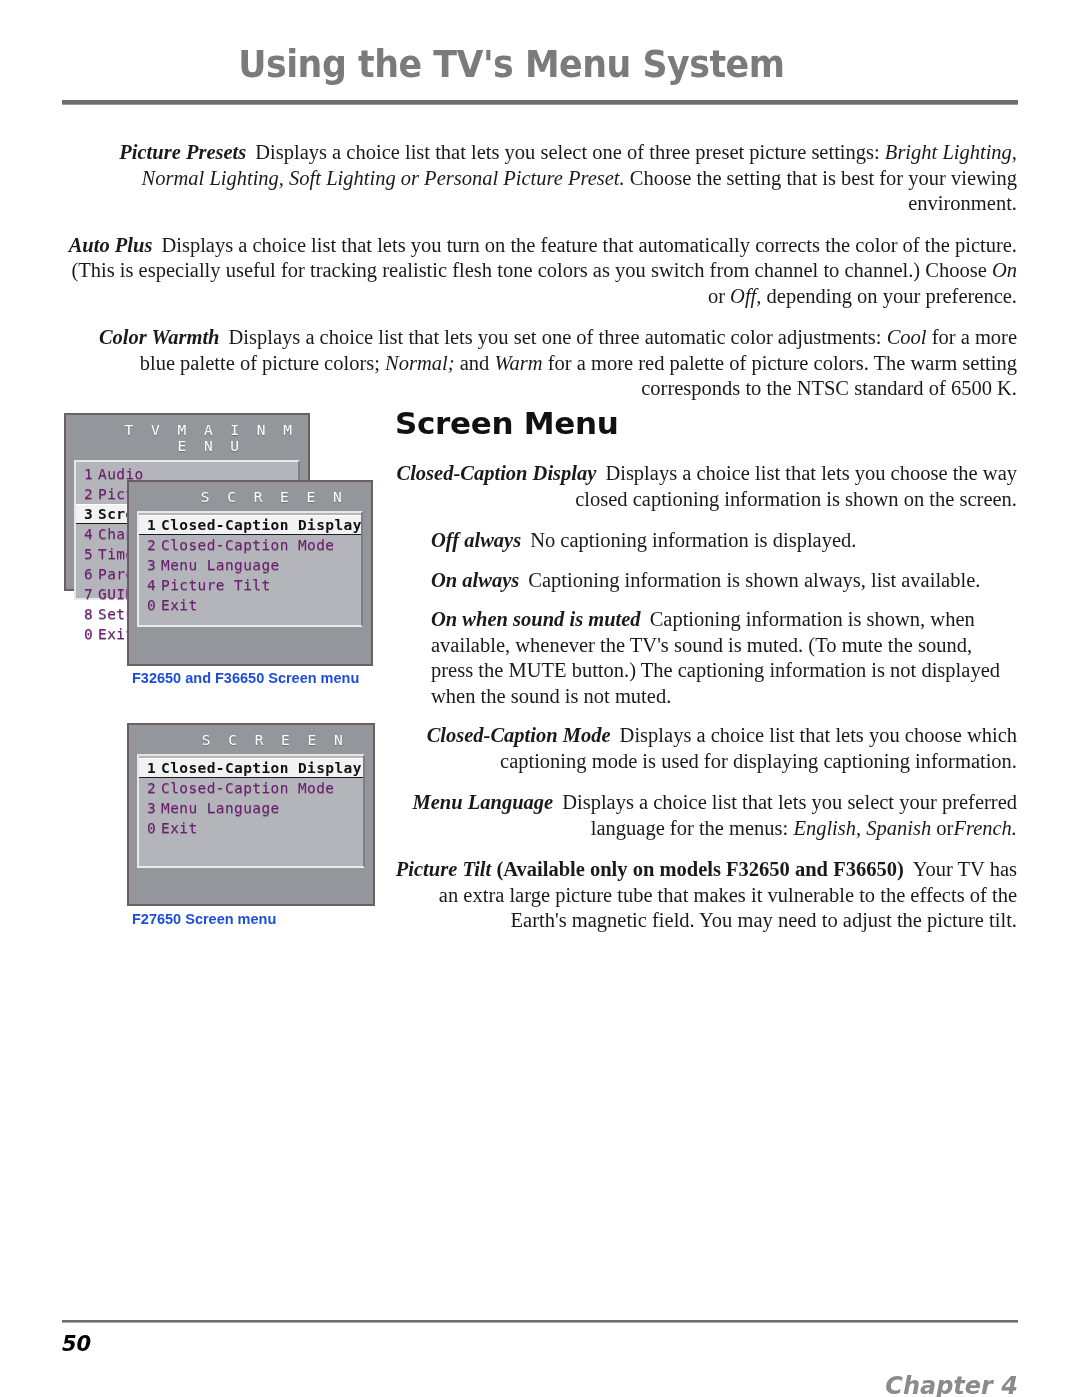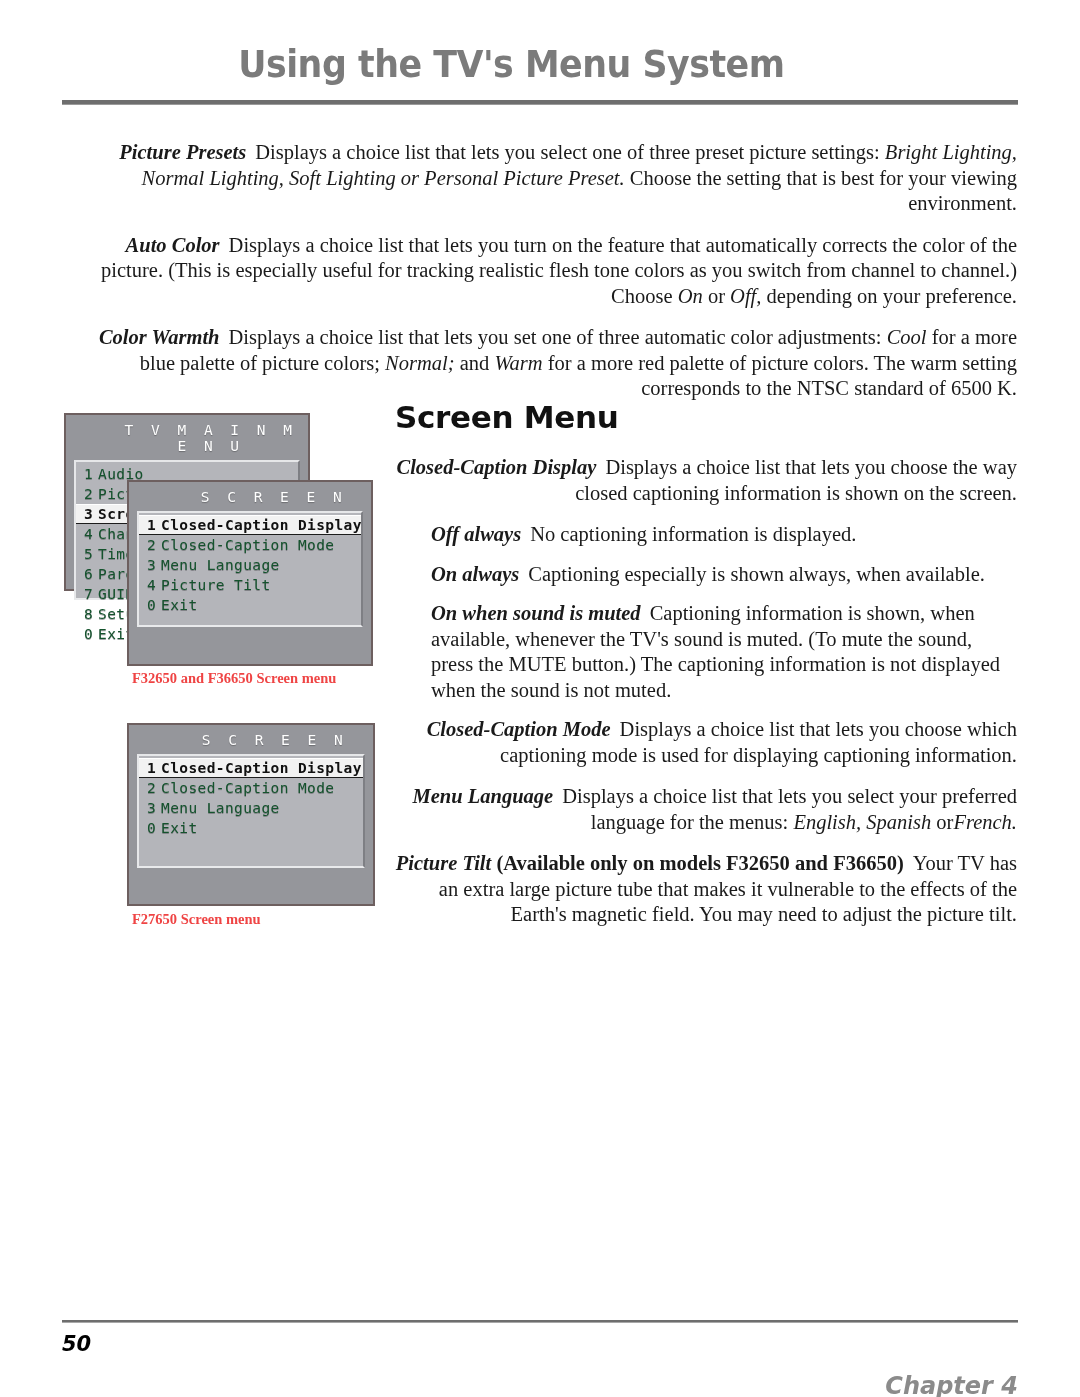--- a/index.html
+++ b/index.html
@@ -70,21 +70,21 @@
   .gap { display: inline-block; width: 9px; }
 
   
   .right-col {
     position: absolute;
     left: 395px;
     top: 402px;
     width: 622px;
   }
   .right-col h2 {
-    margin: 0 0 22px 0;
+    margin: 6px 0 22px 0;
     font-family: "DejaVu Sans", "Liberation Sans", sans-serif;
     font-weight: bold;
     font-size: 31px;
     color: #111111;
     letter-spacing: -0.3px;
     line-height: 1.0;
   }
   .right-col p.para {
     margin-bottom: 16px;
   }
@@ -119,21 +119,21 @@
     border-top: 2px solid #e6e7e9;
     border-left: 2px solid #e6e7e9;
     border-right: 2px solid #7e7f84;
     border-bottom: 2px solid #e9eaec;
     box-sizing: border-box;
     padding: 2px 0 2px 0;
   }
   .tv-row {
     font-size: 14.5px;
     line-height: 18px;
-    color: #14532d;
+    color: #701a75;
     padding: 1px 0 1px 8px;
     white-space: nowrap;
     letter-spacing: 0.4px;
     text-shadow: 0 1px 0 rgba(90,90,95,.55);
   }
   .tv-row .num {
     display: inline-block;
     width: 14px;
   }
   .tv-row.selected {
@@ -181,24 +181,24 @@
     height: 183px;
     z-index: 1;
   }
   #tv-screen-menu-b .tv-list {
     margin: 0 8px;
     height: 114px;
   }
 
   .fig-caption {
     position: absolute;
-    font-family: Liberation Serif, serif;
+    font-family: Liberation Sans, sans-serif;
     font-weight: bold;
     font-size: 14.5px;
-    color: #ef4444;
+    color: #1d4ed8;
     white-space: nowrap;
   }
   #caption-a { left: 132px; top: 670px; }
   #caption-b { left: 132px; top: 911px; }
 
   
   .footer-rule {
     position: absolute;
     left: 62px;
     top: 1320px;
@@ -238,21 +238,21 @@
 
 <div class="intro-block">
 
   <p class="para">
     <span class="term">Picture Presets</span><span class="gap"></span><span>Displays a choice list that lets you select one of three preset picture settings:</span>
     <span class="it">Bright Lighting, Normal Lighting, Soft Lighting or Personal Picture Preset.</span>
     <span>Choose the setting that is best for your viewing environment.</span>
   </p>
 
   <p class="para">
-    <span class="term">Auto Color</span><span class="gap"></span><span>Displays a choice list that lets you turn on the feature that automatically corrects the color of the picture. (This is especially useful for tracking realistic flesh tone colors as you switch from channel to channel.) Choose</span>
+    <span class="term">Auto Plus</span><span class="gap"></span><span>Displays a choice list that lets you turn on the feature that automatically corrects the color of the picture. (This is especially useful for tracking realistic flesh tone colors as you switch from channel to channel.) Choose</span>
     <span class="it">On</span>
     <span>or</span>
     <span class="it">Off,</span>
     <span>depending on your preference.</span>
   </p>
 
   <p class="para">
     <span class="term">Color Warmth</span><span class="gap"></span><span>Displays a choice list that lets you set one of three automatic color adjustments:</span>
     <span class="it">Cool</span>
     <span>for a more blue palette of picture colors;</span>
@@ -308,21 +308,21 @@
 
   <p class="para">
     <span class="term">Closed-Caption Display</span><span class="gap"></span><span>Displays a choice list that lets you choose the way closed captioning information is shown on the screen.</span>
   </p>
 
   <p class="sub">
     <span class="term">Off always</span><span class="gap"></span><span>No captioning information is displayed.</span>
   </p>
 
   <p class="sub">
-    <span class="term">On always</span><span class="gap"></span><span>Captioning especially is shown always, when available.</span>
+    <span class="term">On always</span><span class="gap"></span><span>Captioning information is shown always, list available.</span>
   </p>
 
   <p class="sub">
     <span class="term">On when sound is muted</span><span class="gap"></span><span>Captioning information is shown, when available, whenever the TV's sound is muted. (To mute the sound, press the MUTE button.) The captioning information is not displayed when the sound is not muted.</span>
   </p>
 
   <p class="para">
     <span class="term">Closed-Caption Mode</span><span class="gap"></span><span>Displays a choice list that lets you choose which captioning mode is used for displaying captioning information.</span>
   </p>
 

